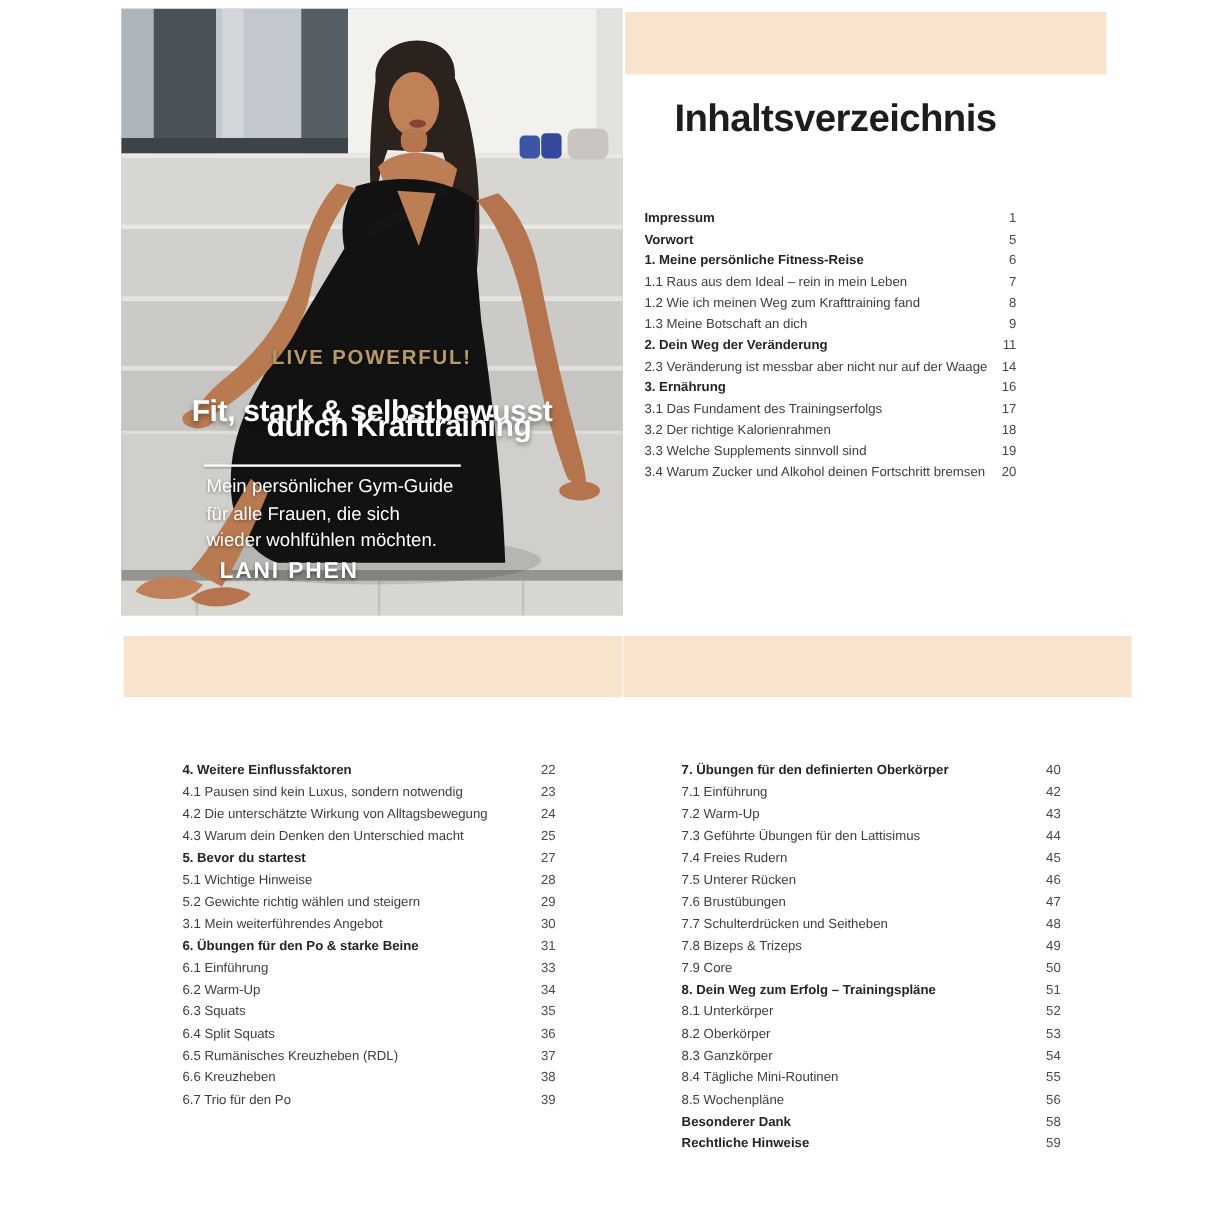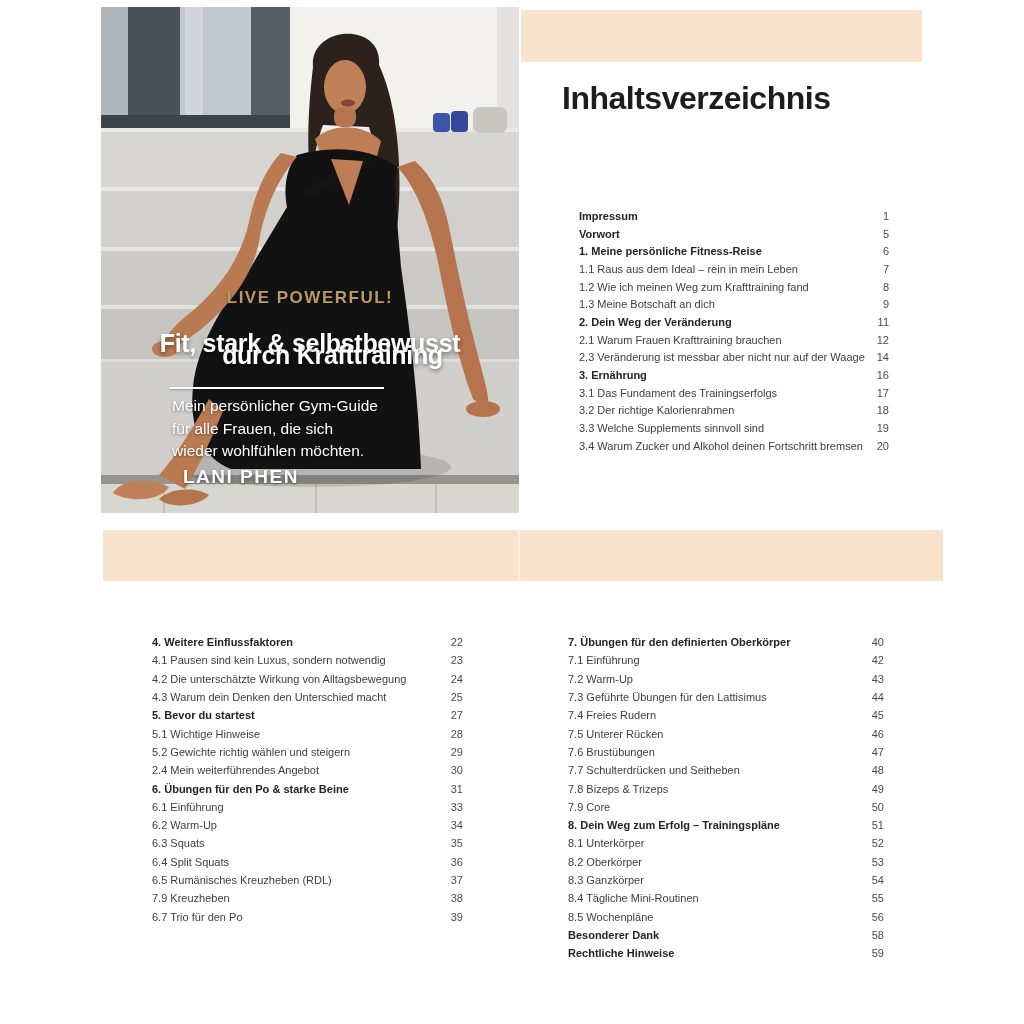--- a/index.html
+++ b/index.html
@@ -11,21 +11,21 @@
   #bar-top{left:521px;top:10px;width:401px;height:52px;}
   #bar-bottom{left:103px;top:530px;width:840px;height:51px;}
   .seam{position:absolute;left:415px;top:0;width:2px;height:51px;background:rgba(255,255,255,.55);}
 
   
   .toc-heading{position:absolute;left:562px;top:82px;font-size:32px;font-weight:bold;
                letter-spacing:-0.5px;color:#1d1d1d;line-height:1;}
 
   
   .toc-list{position:absolute;}
-  #toc-top{left:579px;top:173px;width:310px;margin-top:34px;}
+  #toc-top{left:537px;top:173px;width:310px;}
   #toc-bl{left:152px;top:633px;width:311px;}
   #toc-br{left:568px;top:633px;width:316px;}
   .toc-row{display:flex;justify-content:space-between;align-items:center;
            height:17.7px;font-size:11px;color:#3d3d3d;}
   #toc-bl .toc-row,#toc-br .toc-row{height:18.3px;}
   .toc-row.bold .toc-label{font-weight:bold;color:#242424;}
   .toc-label{white-space:nowrap;}
   .toc-page{color:#4a4a4a;margin-left:8px;white-space:nowrap;}
 
   
@@ -165,24 +165,20 @@
       <div class="toc-row">
         <span class="toc-label">1.3 Meine Botschaft an dich</span>
         <span class="toc-page">9</span>
       </div>
 
       <div class="toc-row bold">
         <span class="toc-label">2. Dein Weg der Veränderung</span>
         <span class="toc-page">11</span>
       </div>
 
-      <div class="toc-row">
-        <span class="toc-label">2.1 Warum Frauen Krafttraining brauchen</span>
-        <span class="toc-page">12</span>
-      </div>
 
 
       <div class="toc-row">
         <span class="toc-label">2.3 Veränderung ist messbar aber nicht nur auf der Waage</span>
         <span class="toc-page">14</span>
       </div>
 
       <div class="toc-row bold">
         <span class="toc-label">3. Ernährung</span>
         <span class="toc-page">16</span>
@@ -244,21 +240,21 @@
         <span class="toc-label">5.1 Wichtige Hinweise</span>
         <span class="toc-page">28</span>
       </div>
 
       <div class="toc-row">
         <span class="toc-label">5.2 Gewichte richtig wählen und steigern</span>
         <span class="toc-page">29</span>
       </div>
 
       <div class="toc-row">
-        <span class="toc-label">2.4 Mein weiterführendes Angebot</span>
+        <span class="toc-label">3.1 Mein weiterführendes Angebot</span>
         <span class="toc-page">30</span>
       </div>
 
       <div class="toc-row bold">
         <span class="toc-label">6. Übungen für den Po &amp; starke Beine</span>
         <span class="toc-page">31</span>
       </div>
 
       <div class="toc-row">
         <span class="toc-label">6.1 Einführung</span>
@@ -279,21 +275,21 @@
         <span class="toc-label">6.4 Split Squats</span>
         <span class="toc-page">36</span>
       </div>
 
       <div class="toc-row">
         <span class="toc-label">6.5 Rumänisches Kreuzheben (RDL)</span>
         <span class="toc-page">37</span>
       </div>
 
       <div class="toc-row">
-        <span class="toc-label">7.9 Kreuzheben</span>
+        <span class="toc-label">6.6 Kreuzheben</span>
         <span class="toc-page">38</span>
       </div>
 
       <div class="toc-row">
         <span class="toc-label">6.7 Trio für den Po</span>
         <span class="toc-page">39</span>
       </div>
     </div>
 
   <div class="toc-list" id="toc-br">

